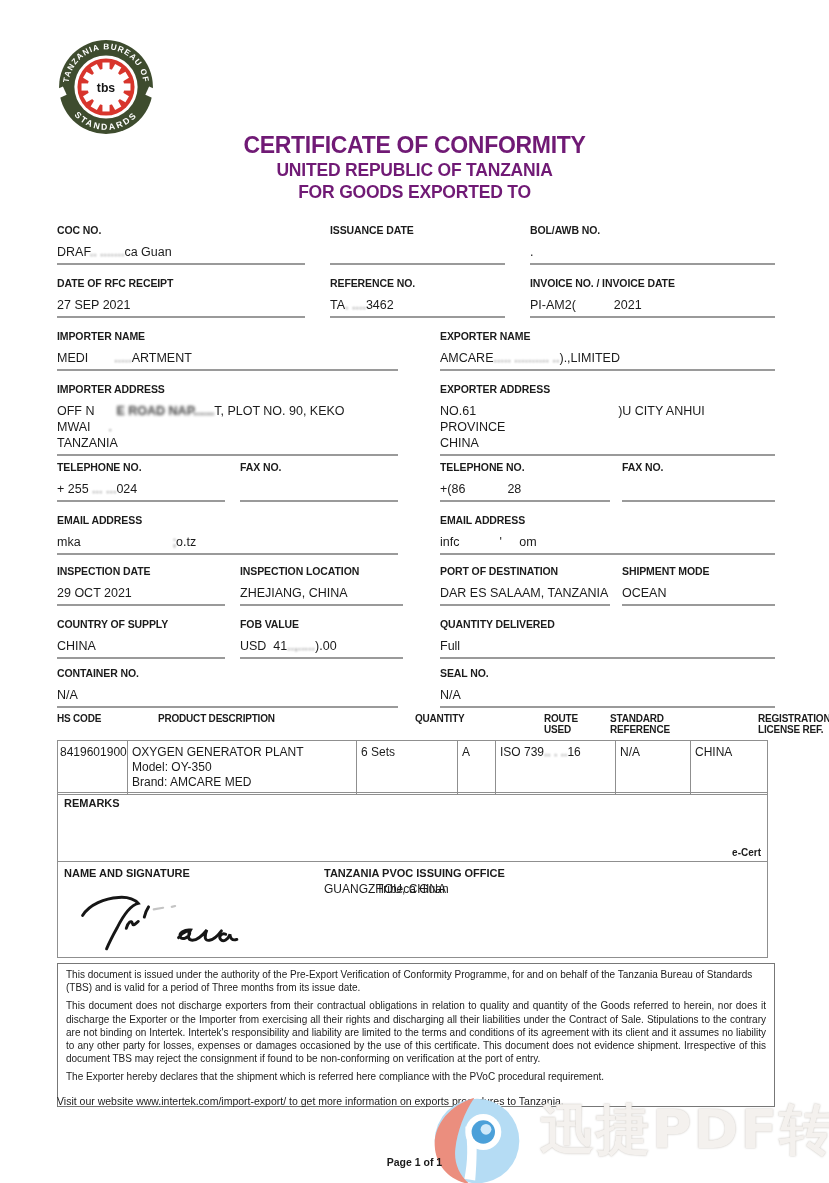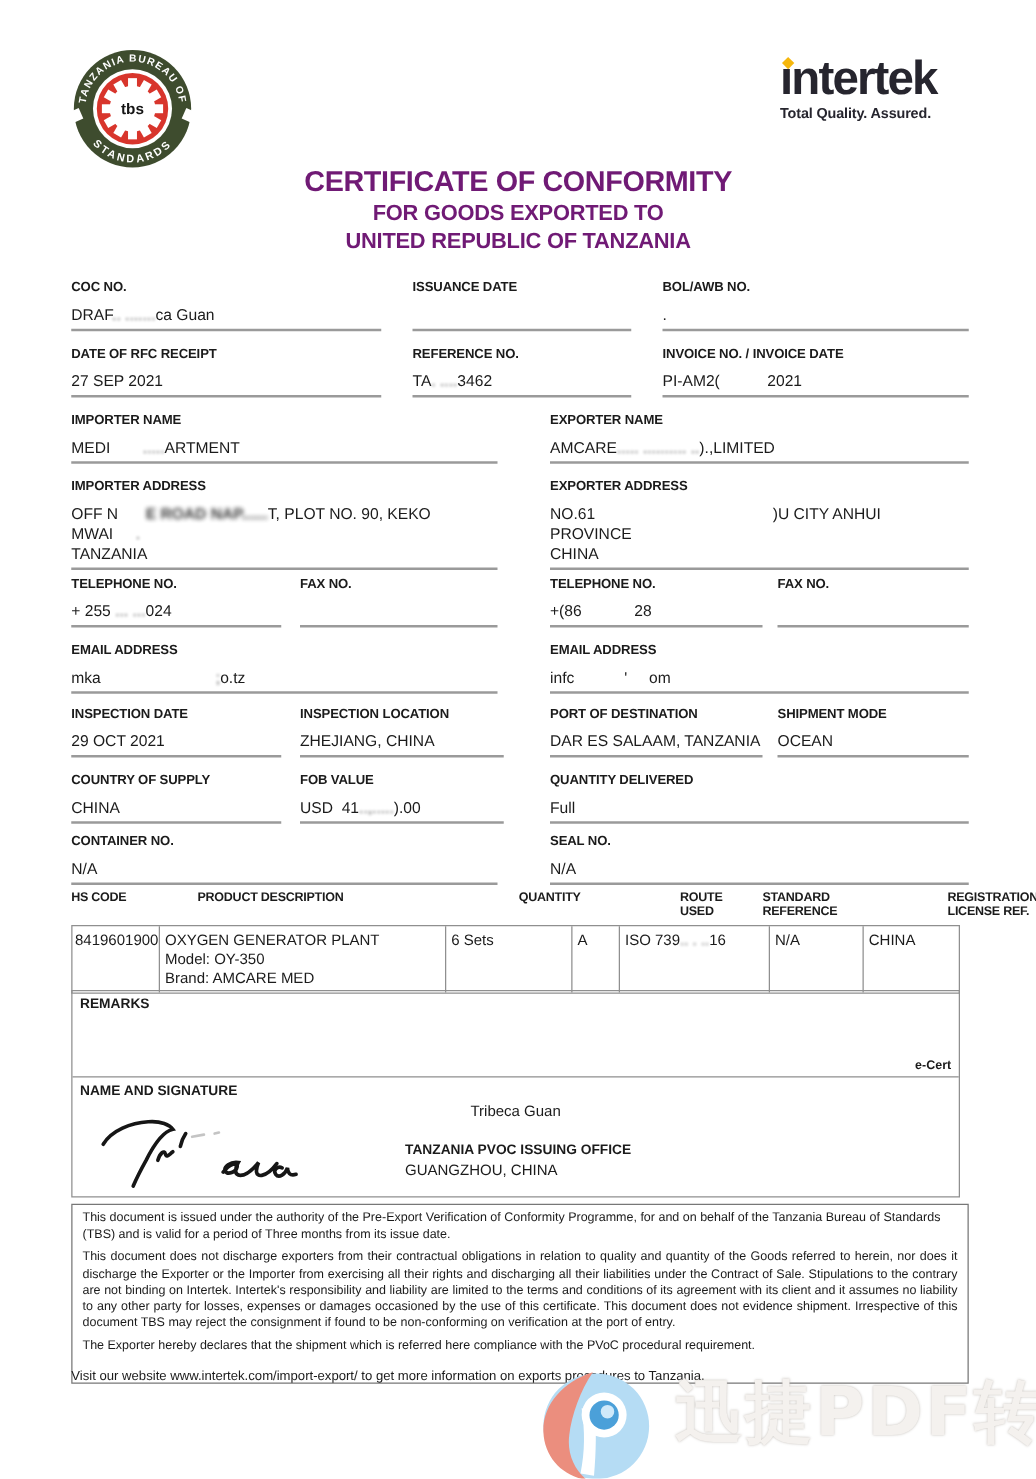--- a/index.html
+++ b/index.html
@@ -40,21 +40,21 @@
   .trow .td{padding:4px 3px 4px 4px;border-left:1px solid #8f8f8f;min-height:48px;box-sizing:border-box;}
   .trow .td:first-child{border-left:none;padding-left:2px;}
   
   .boxes{position:absolute;top:792px;left:0;width:711px;border:1px solid #8f8f8f;box-sizing:border-box;}
   .remarks{position:relative;height:69px;border-bottom:1px solid #8f8f8f;padding:4px 6px;box-sizing:border-box;}
   .remarks-label{font-weight:bold;font-size:11px;}
   .ecert{position:absolute;right:6px;bottom:3px;font-weight:bold;font-size:10px;}
   .sigrow{position:relative;height:95px;padding:5px 6px;box-sizing:border-box;}
   .sig-label{font-weight:bold;font-size:11px;}
   .sig-name{font-size:12px;margin-top:3px;text-align:center;}
-  .office{position:absolute;left:266px;top:5px;margin-top:47px;}
+  .office{position:absolute;left:266px;top:5px;}
   .office-val{font-size:12px;margin-top:3px;}
   .sig-svg{position:absolute;left:6px;top:32px;}
   
   .legal{position:absolute;top:963px;left:0;width:718px;border:1px solid #777;box-sizing:border-box;
          padding:4px 8px;font-size:10px;line-height:1.32;}
   .legal p{margin:0 0 5px 0;}
   .legal p:last-child{margin-bottom:18px;}
   .just{text-align:justify;}
   .website{position:absolute;top:1095px;left:0;font-size:10.5px;}
   
@@ -97,33 +97,25 @@
       </defs>
       <text font-size="8" font-weight="bold" fill="#ffffff" letter-spacing="1">
         <textPath href="#arcT" startOffset="50%" text-anchor="middle">TANZANIA BUREAU OF</textPath>
       </text>
       <text font-size="8.5" font-weight="bold" fill="#ffffff" letter-spacing="2">
         <textPath href="#arcB" startOffset="50%" text-anchor="middle">STANDARDS</textPath>
       </text>
     </svg>
   </div>
 
-  <div class="itk">
-    <div class="itk-word">
-      <span>intertek</span>
-      <span class="itk-dot-cover"></span>
-      <span class="itk-dot"></span>
-    </div>
-    <div class="itk-tag">Total Quality. Assured.</div>
-  </div>
 
   <div class="title">
     <div class="t1">CERTIFICATE OF CONFORMITY</div>
+    <div class="t2">UNITED REPUBLIC OF TANZANIA</div>
     <div class="t2">FOR GOODS EXPORTED TO</div>
-    <div class="t2">UNITED REPUBLIC OF TANZANIA</div>
   </div>
 
   <div class="content">
 
     <div class="row r1">
       <div class="fld" style="left:0;width:248px">
         <div class="lbl">COC NO.</div>
         <div class="val uline"><span>DRAF</span><span class="blur">.. .......</span><span>ca Guan</span></div>
       </div>
       <div class="fld" style="left:273px;width:175px">
@@ -309,14 +301,15 @@
       <circle cx="50" cy="50" r="47" fill="#b5dcf4"></circle>
       <path d="M47 2 C 20 10 2 32 3 55 C 4 78 20 94 42 98 C 30 88 24 74 26 58 C 28 40 36 18 47 2 Z" fill="#eb8e7e"></path>
       <path d="M37 34 C 40 55 40 72 36 92 L 48 94 C 50 72 50 52 49 36 Z" fill="#ffffff"></path>
       <circle cx="57" cy="40" r="20" fill="#ffffff"></circle>
       <circle cx="57" cy="40" r="13" fill="#4ba0d9"></circle>
       <circle cx="60" cy="37" r="6" fill="#cfe9fa"></circle>
     </svg>
     <div class="wm-text">迅捷PDF转换器</div>
   </div>
 
+  <div class="pageno">Page 1 of 1</div>
 
 </div>
 
 </body></html>

